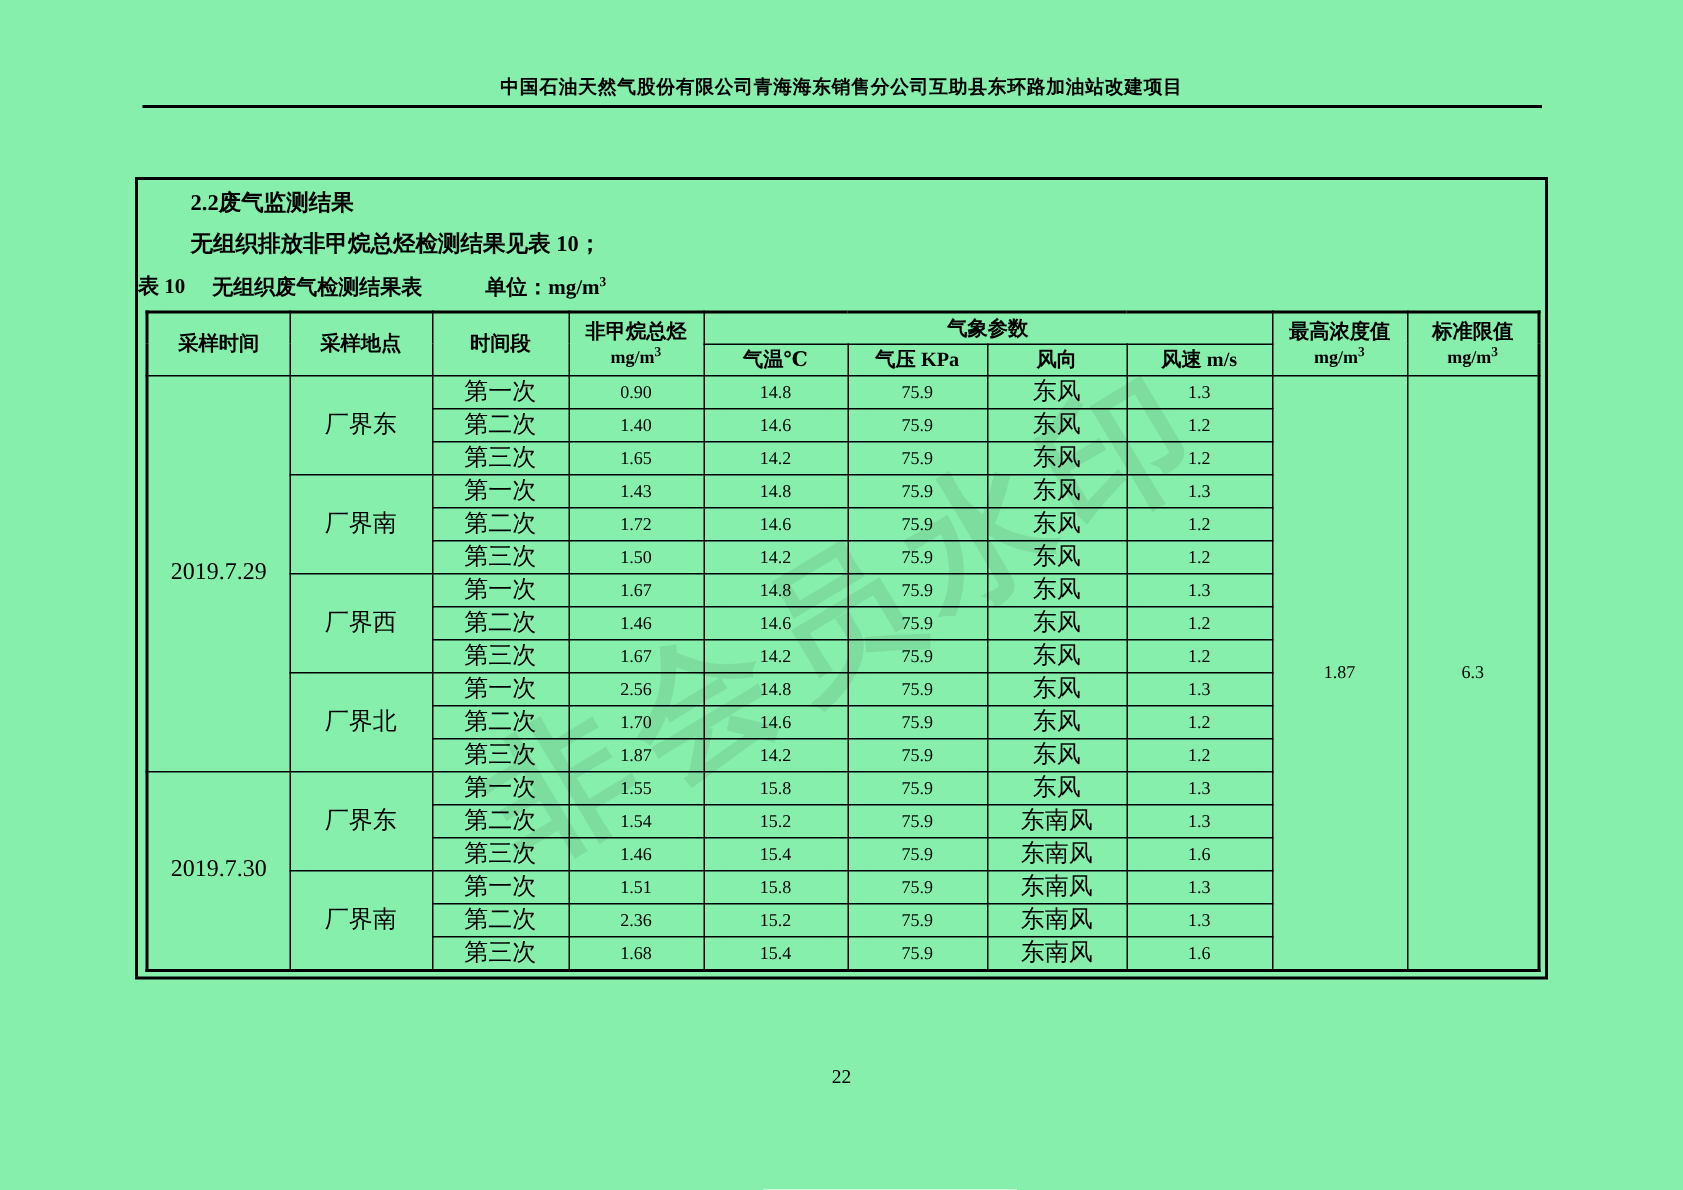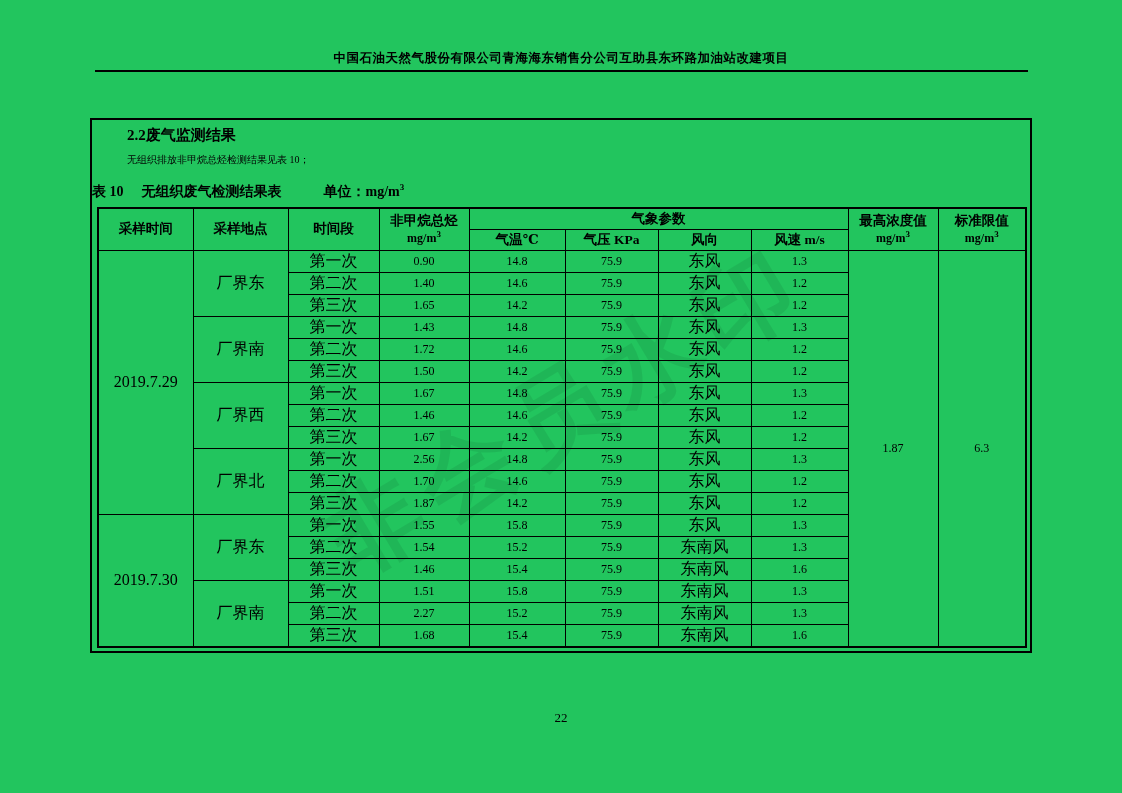--- a/index.html
+++ b/index.html
@@ -1,19 +1,19 @@
 <!DOCTYPE html>
 <html><head>
 <meta charset="utf-8">
 <style>
   html,body{margin:0;padding:0;background:#fff;}
   .page{
     position:relative;
     width:1122px;height:793px;
-    background:#22c55e;
+    background:#86efac;
     font-family:"Liberation Serif","DejaVu Serif",serif;
     color:#000;
     overflow:hidden;
   }
   .header-title{
     position:absolute;top:50px;left:0;width:100%;
     text-align:center;font-size:12.5px;font-weight:bold;
     letter-spacing:0.5px;
   }
   .header-rule{
@@ -31,21 +31,22 @@
     position:absolute;left:90px;top:118px;
     width:942px;height:535px;
     border:2px solid #000;box-sizing:border-box;padding-left:43px;
   }
   .section-heading{
     position:absolute;left:35px;top:6px;
     font-size:15px;font-weight:bold;
   }
   .intro-text{
     position:absolute;left:35px;top:33px;
-    font-size:10px;
+    font-size:15px;
+    font-weight:bold;
   }
   .table-caption{
     position:absolute;left:0;top:62px;width:100%;
     text-align:left;font-size:14px;font-weight:bold;
   }
   .table-caption .cap-title{margin-left:18px;}
   .table-caption .cap-unit{margin-left:42px;}
   .tbl{
     position:absolute;left:5px;top:87px;
     width:928px;height:427px;
@@ -263,21 +264,21 @@
           <td class="c-zh" rowspan="3">厂界南</td>
           <td class="c-zh">第一次</td>
           <td class="c-num">1.51</td>
           <td class="c-num">15.8</td>
           <td class="c-num">75.9</td>
           <td class="c-zh">东南风</td>
           <td class="c-num">1.3</td>
         </tr>
         <tr>
           <td class="c-zh">第二次</td>
-          <td class="c-num">2.27</td>
+          <td class="c-num">2.36</td>
           <td class="c-num">15.2</td>
           <td class="c-num">75.9</td>
           <td class="c-zh">东南风</td>
           <td class="c-num">1.3</td>
         </tr>
         <tr>
           <td class="c-zh">第三次</td>
           <td class="c-num">1.68</td>
           <td class="c-num">15.4</td>
           <td class="c-num">75.9</td>

